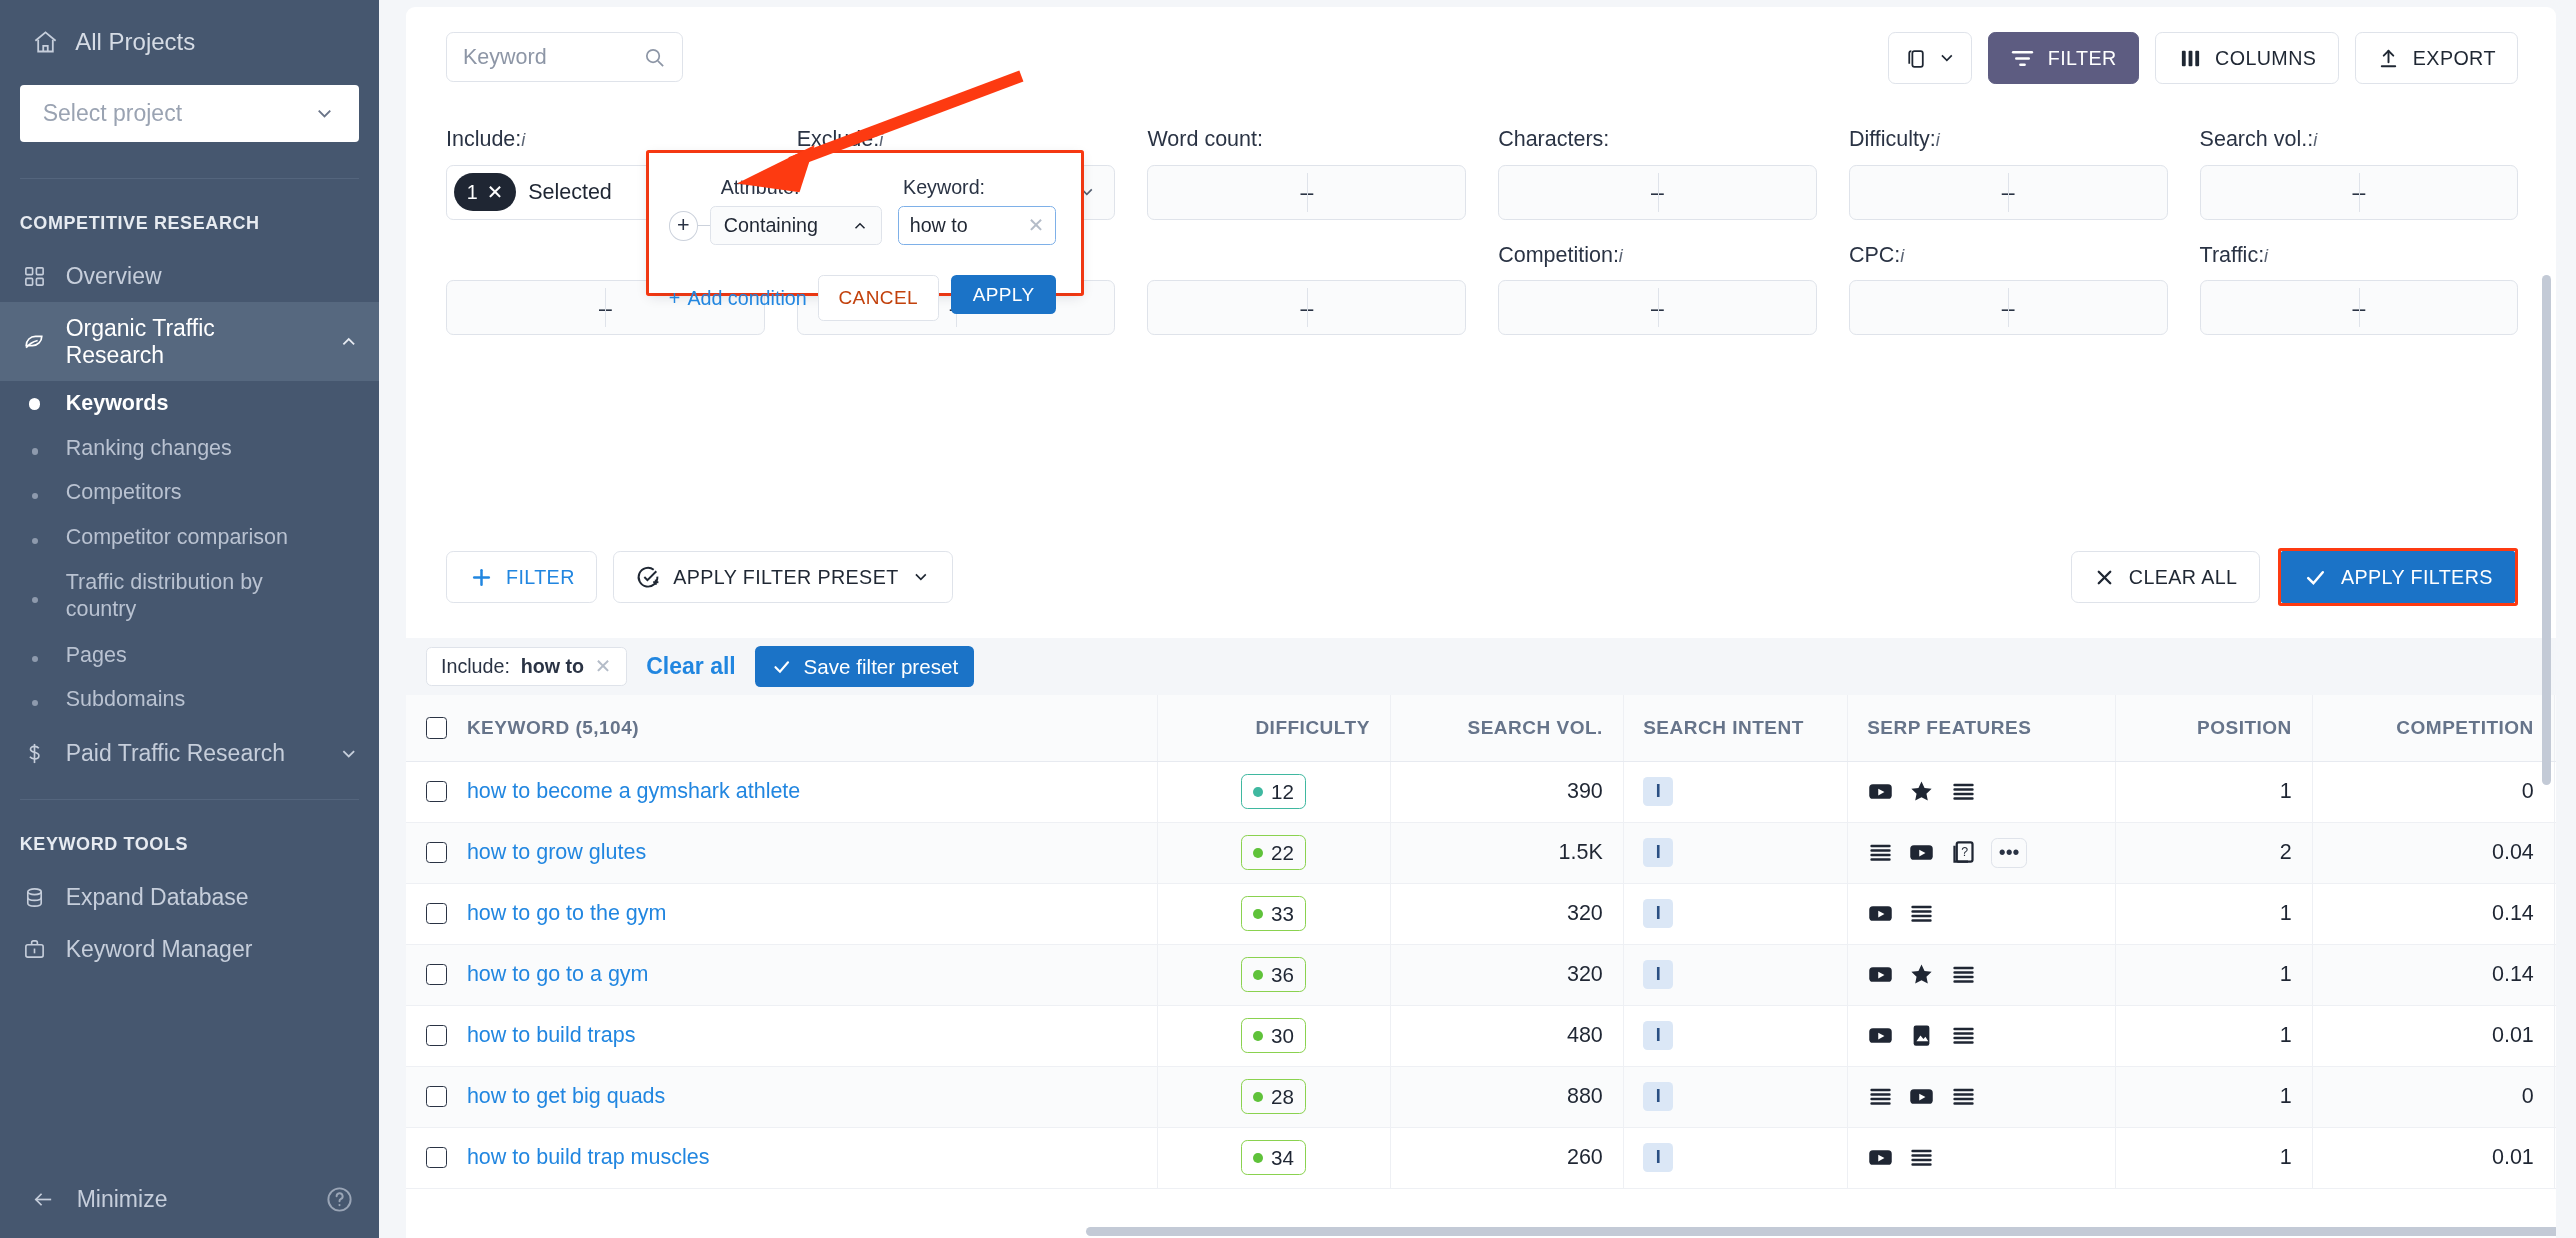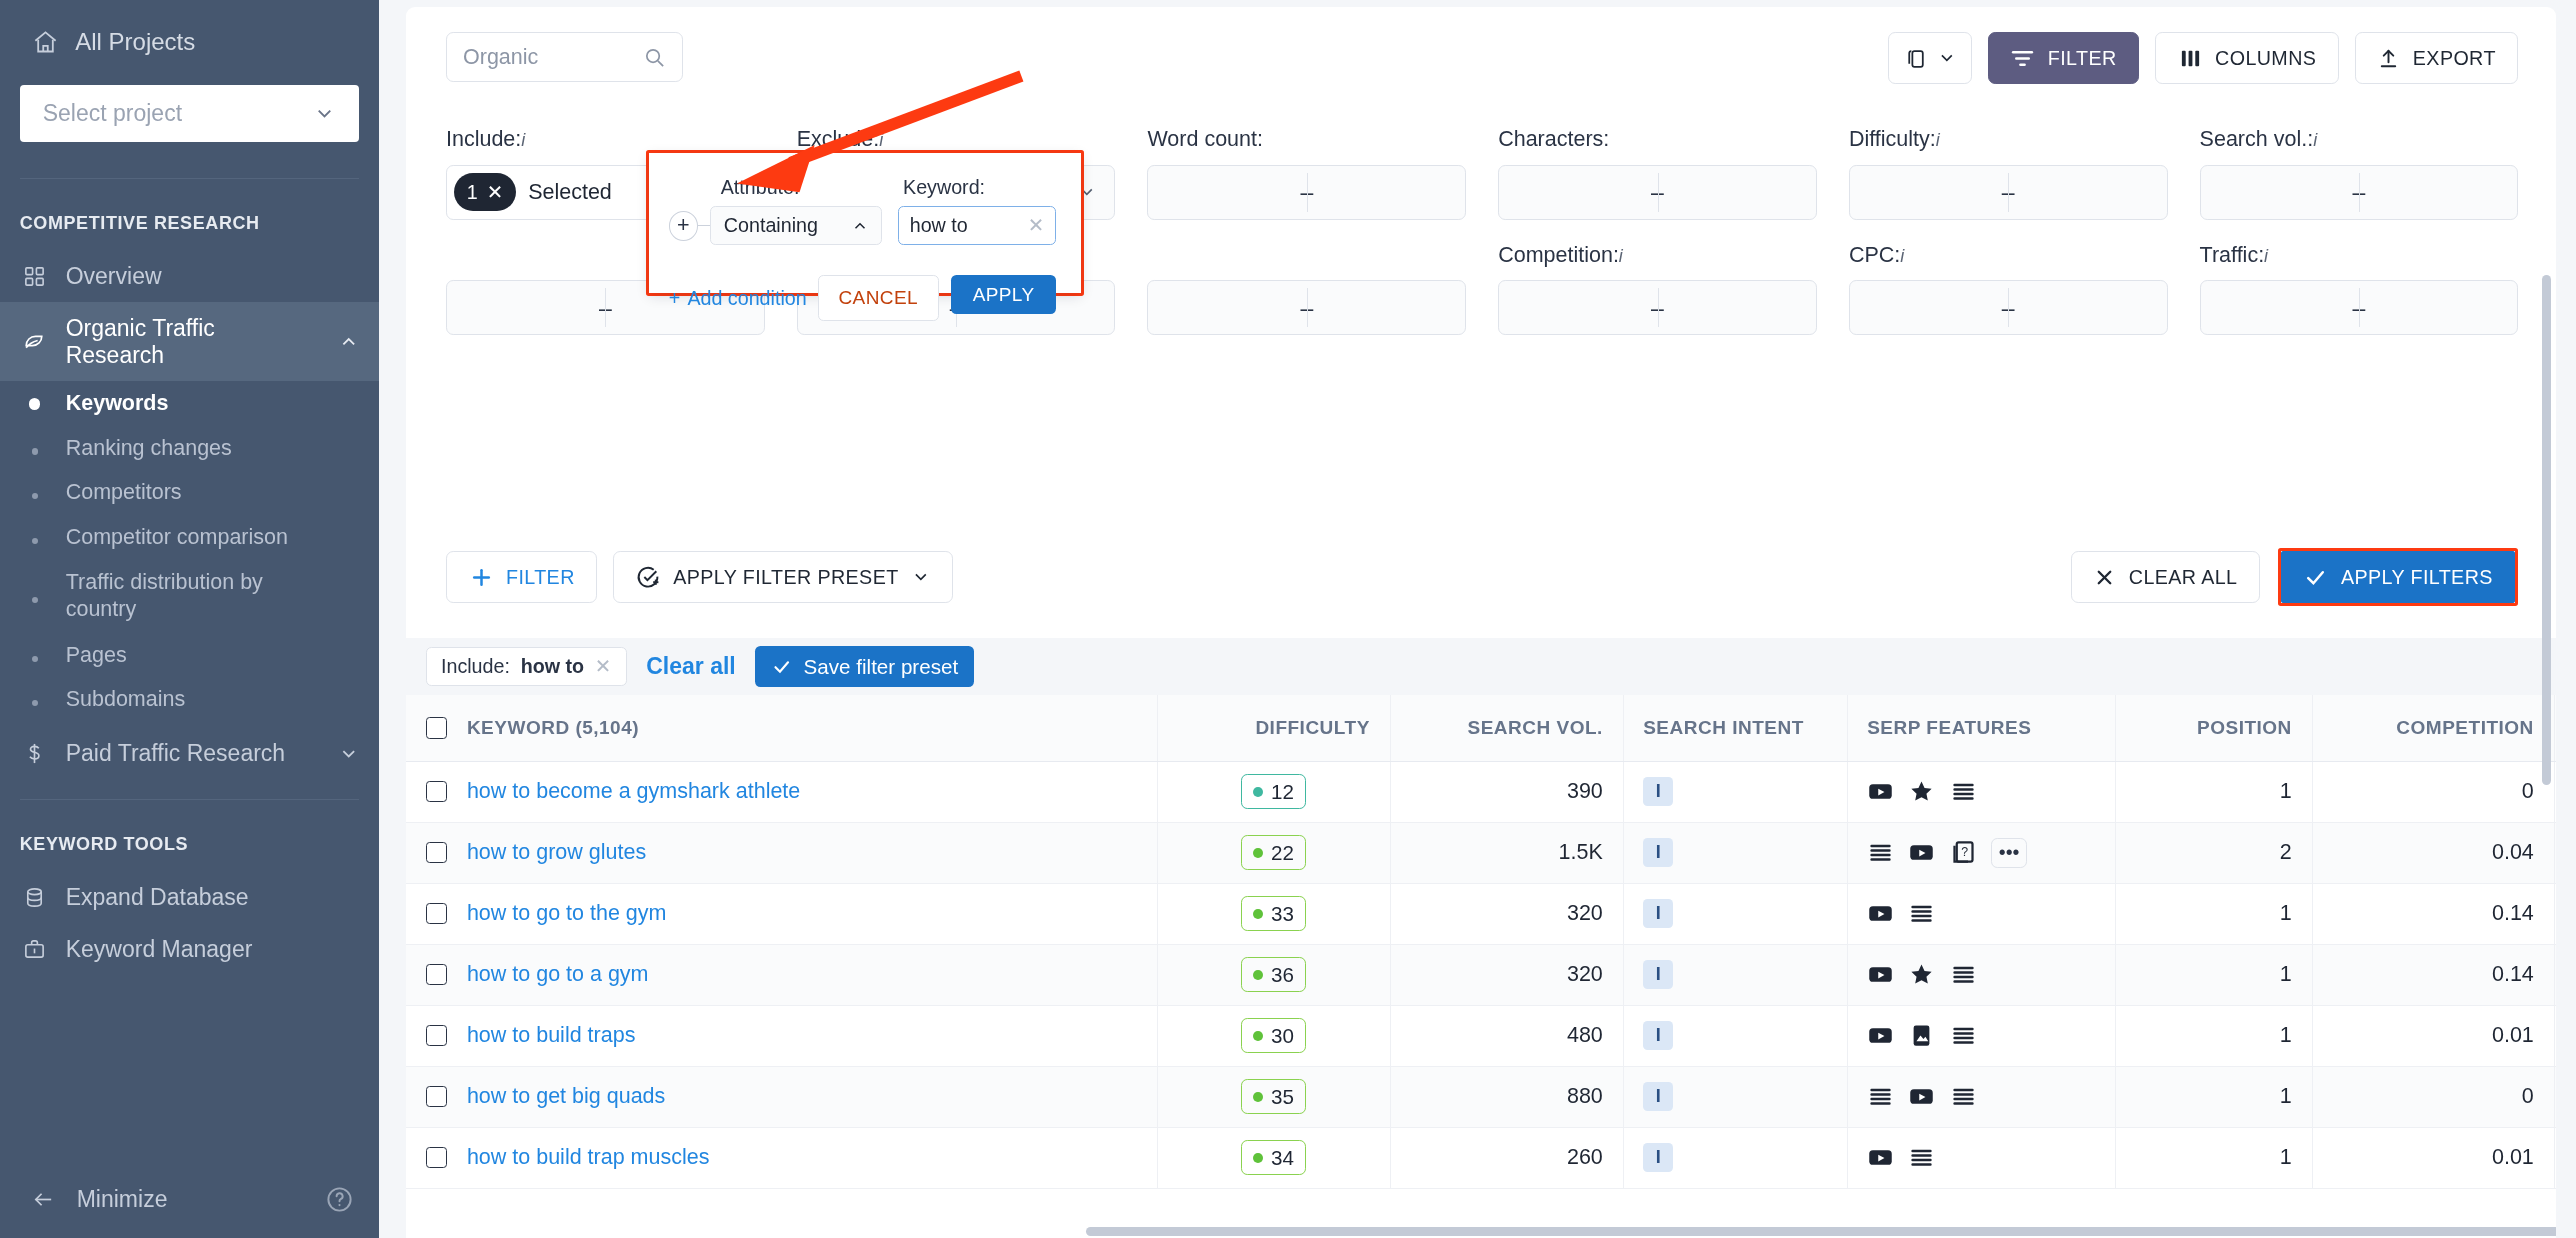--- a/index.html
+++ b/index.html
@@ -382,21 +382,21 @@
         </svg>
       </div>
     </div>
   </div>
 
   <div class="main">
     <div class="panel">
 
       <div class="toolbar">
         <div class="searchbox">
-          <span>Organic</span>
+          <span>Keyword</span>
           <span>
             <svg width="23" height="23" viewBox="0 0 24 24" fill="none" stroke="#8d96a6" stroke-width="1.8">
                 <circle cx="10.5" cy="10.5" r="6.5"></circle>
                 <path d="M15.5 15.5 21 21"></path>
               </svg>
           </span>
         </div>
 
         <div class="tb-right">
           <div class="btn icononly">
@@ -856,21 +856,21 @@
               </tr>
               <tr>
                 <td class="kw col-kw">
                   <span class="kwcell">
                     <span class="cb"></span>
                     <a href="#">how to get big quads</a>
                   </span>
                 </td>
                 <td class="col-diff" style="text-align: center;"><span class="diffbadge">
                     <span class="d"></span>
-                    <span>35</span>
+                    <span>28</span>
                   </span></td>
                 <td class="col-vol">880</td>
                 <td class="col-intent" style="text-align: left;"><span class="intent">I</span></td>
                 <td class="col-serp" style="text-align: left;">
                   <span class="serp">
                     <svg width="27" height="27" viewBox="0 0 24 24">
                       <g fill="#1f2633">
                         <rect x="3" y="5" width="18" height="2.4" rx="1"></rect>
                         <rect x="3" y="9" width="18" height="2.4" rx="1"></rect>
                         <rect x="3" y="13" width="18" height="2.4" rx="1"></rect>

